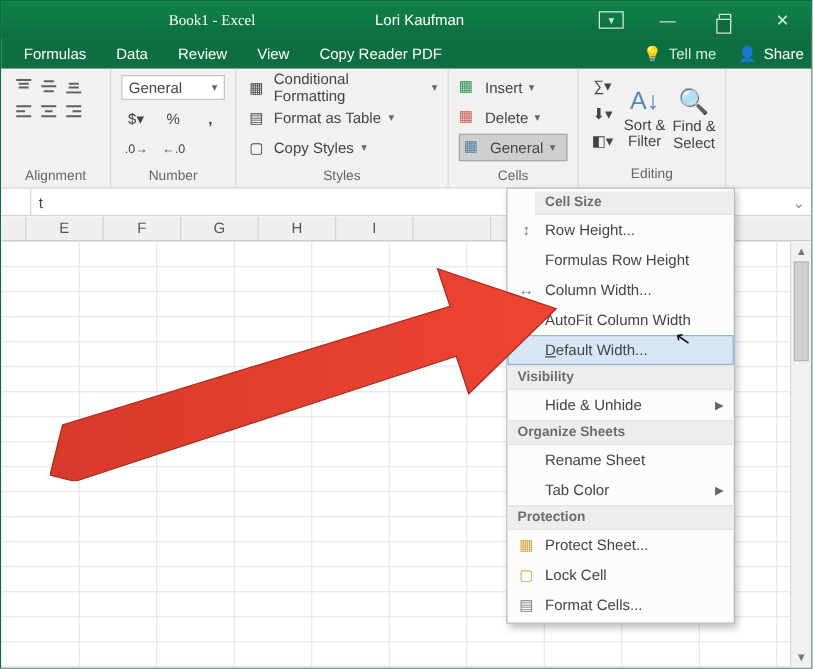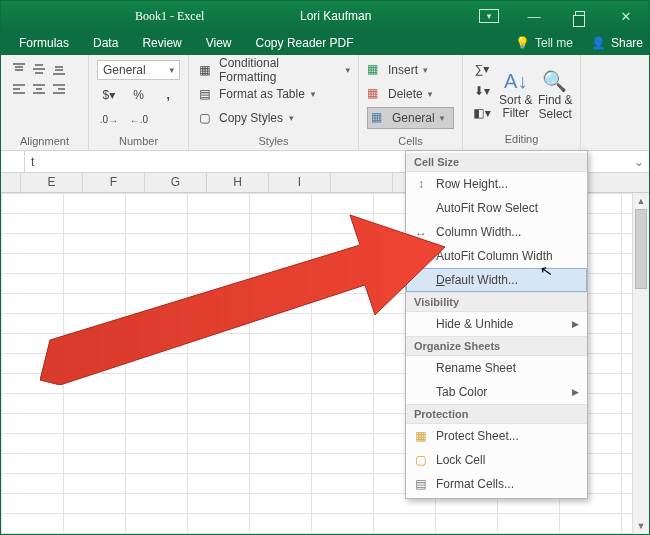--- a/index.html
+++ b/index.html
@@ -61,21 +61,21 @@
     background-image:linear-gradient(to right,#e3e3e3 1px,transparent 1px),
                      linear-gradient(to bottom,#e3e3e3 1px,transparent 1px);
     background-size:62px 20px;}
   .vscroll{position:absolute;right:0;top:20px;width:17px;bottom:0;background:#f1f1f1;border-left:1px solid #dcdcdc;}
   .vscroll .thumb{position:absolute;left:2px;right:2px;top:16px;height:80px;background:#cfcfcf;border:1px solid #b8b8b8;}
   .vscroll .arr{position:absolute;left:0;right:0;height:16px;display:flex;align-items:center;justify-content:center;color:#777;font-size:9px;}
   .vscroll .arr.up{top:0;}.vscroll .arr.dn{bottom:0;}
   
   .menu{position:absolute;left:405px;top:150px;width:183px;background:#fcfcfc;border:1px solid #b8b8b8;box-shadow:2px 3px 6px rgba(0,0,0,0.25);padding:2px 0;}
   .mhdr{background:#ededed;color:#6c6c6c;font-weight:600;font-size:11px;padding:3px 8px;border-top:1px solid #e2e2e2;border-bottom:1px solid #e2e2e2;}
-  .mhdr.first{border-top:none;}
+  .mhdr.first{border-top:none;margin-left:22px;}
   .mi{height:24px;display:flex;align-items:center;padding:0 10px 0 30px;color:#444;font-size:12px;position:relative;}
   .mi .micon{position:absolute;left:6px;top:3px;width:18px;height:18px;display:flex;align-items:center;justify-content:center;color:#777;}
   .mi.hover{background:#d6e6f5;border:1px solid #92b4d6;padding-left:29px;}
   .mi .sub{position:absolute;right:8px;font-size:9px;color:#666;}
   .cursor{position:absolute;left:540px;top:262px;font-size:15px;color:#000;transform:rotate(-10deg);pointer-events:none;}
   
   .redarrow{position:absolute;left:40px;top:205px;pointer-events:none;}
   .underline{text-decoration:underline;}
 </style>
 </head>
@@ -278,21 +278,21 @@
 
 </div>
 
 <div class="menu">
   <div class="mhdr first">Cell Size</div>
   <div class="mi">
       <span class="micon">↕</span>
       <span>Row Height...</span>
     </div>
   <div class="mi">
-      <span>AutoFit Row Select</span>
+      <span>Formulas Row Height</span>
     </div>
   <div class="mi">
       <span class="micon">↔</span>
       <span>Column Width...</span>
     </div>
   <div class="mi">
       <span>AutoFit Column Width</span>
     </div>
   <div class="mi hover">
       <span><span class="underline">D</span>efault Width...</span>

